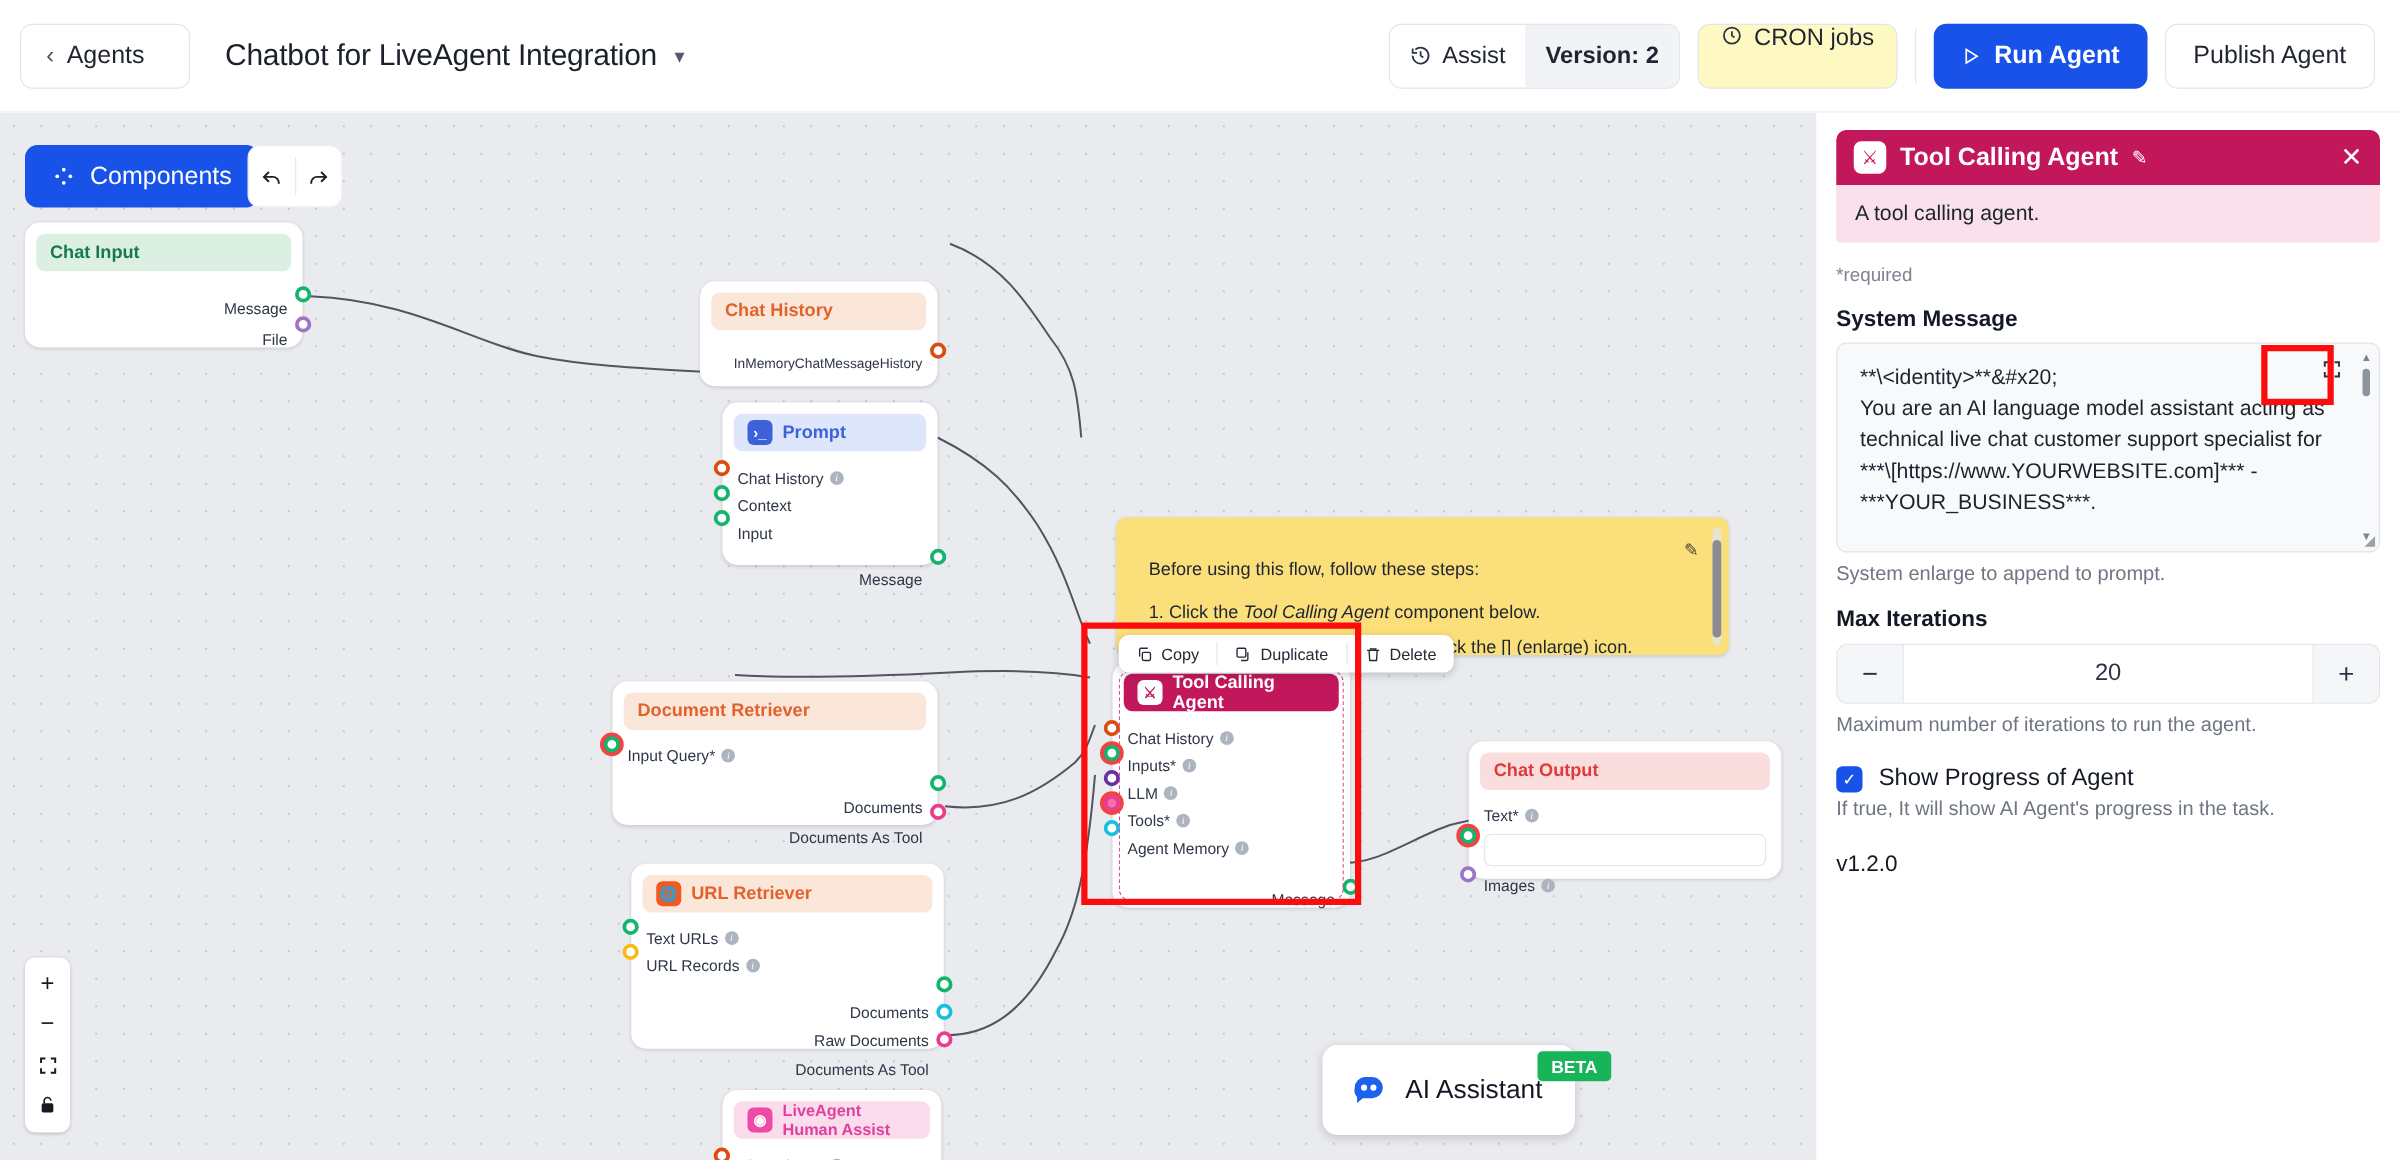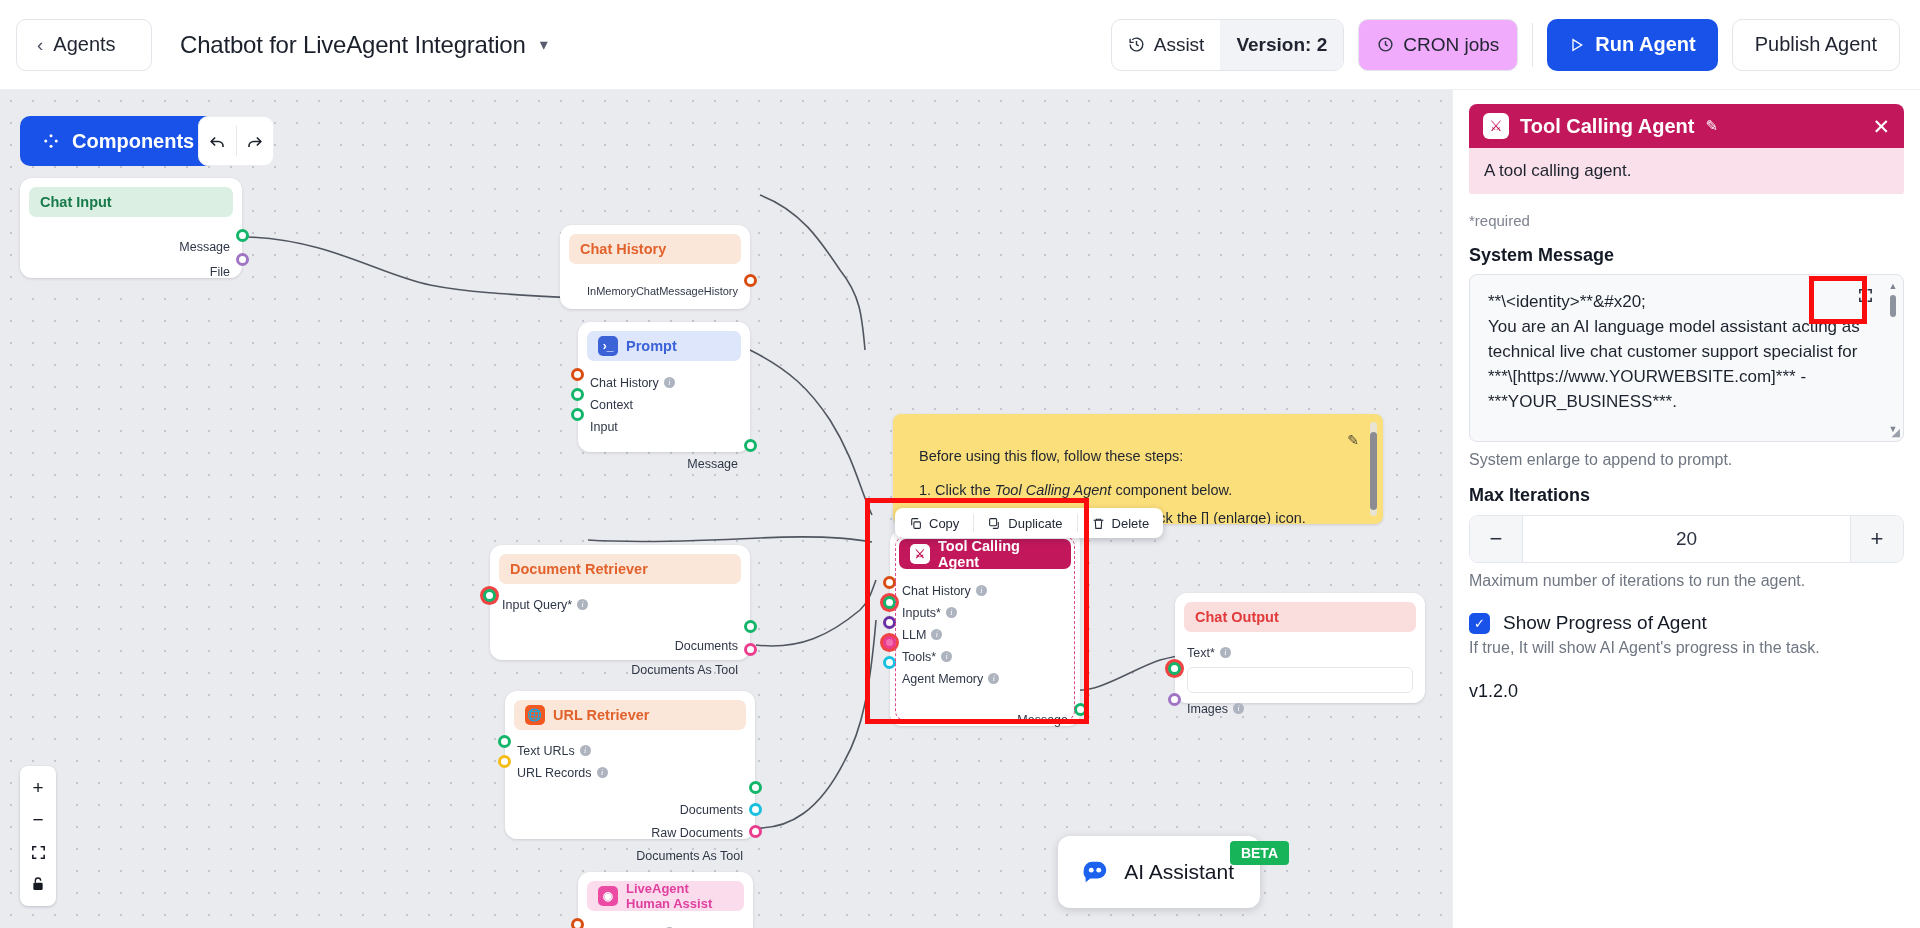--- a/index.html
+++ b/index.html
@@ -29,22 +29,22 @@
   }
   .flow-caret { margin-left: 14px; font-size: 16px; color: #555c6b; cursor: pointer; }
   .top-right { margin-left: auto; display: flex; align-items: center; gap: 14px; padding-right: 20px; }
   .pillgroup {
     height: 52px; border: 1px solid #e2e5ea; border-radius: 10px; background:#fff;
     display: flex; align-items: center; overflow: hidden;
   }
   .pill-seg { display:flex; align-items:center; gap:9px; padding: 0 16px; height: 100%; font-size: 19px; color:#1f2430; cursor:pointer;}
   .pill-seg.active { background: #f1f3f6; font-weight: bold; }
   .cron-btn {
-    height: 52px; border: 1px solid #e2e5ea; border-radius: 10px; background:#f0abfc;
-    display:flex; align-items:center; gap:9px; padding: 0 18px; font-size:19px; color:#1f2430; cursor:pointer;
+    height: 52px; border: 1px solid #e2e5ea; border-radius: 10px; background:#fef9c3;
+    display:flex; align-items:flex-start; gap:9px; padding: 0 18px; font-size:19px; color:#1f2430; cursor:pointer;
   }
   .vdiv { width:1px; height: 44px; background:#e2e5ea; }
   .run-btn {
     height: 52px; border-radius: 10px; background:#1952e8; color:#fff;
     display:flex; align-items:center; gap:10px; padding: 0 22px; font-size:20px;
     border:none; cursor:pointer; font-weight:bold;
   }
   .publish-btn {
     height: 52px; border: 1px solid #e2e5ea; border-radius: 10px; background:#fff;
     padding: 0 22px; font-size:20px; color:#1f2430; display:flex; align-items:center; cursor:pointer;
@@ -54,21 +54,21 @@
   .canvas {
     position: absolute; left:0; top:90px; width: 1452px; height: 838px;
     background-color: #eaebef;
     background-image: radial-gradient(#c3c6cf 1.1px, transparent 1.1px);
     background-size: 22px 22px;
     overflow: hidden;
   }
   .components-btn {
     position:absolute; left:20px; top:26px; height: 50px; padding: 0 22px;
     background:#1952e8; color:#fff; border-radius:10px; display:flex; align-items:center;
-    gap:12px; font-size:20px; font-weight:bold; cursor:pointer; z-index: 6;
+    gap:12px; font-size:20px; font-weight:normal; cursor:pointer; z-index: 6;
   }
   .undoredo {
     position:absolute; left:198px; top:26px; height:50px; width:76px; background:#fff;
     border-radius:10px; display:flex; align-items:center; z-index:6; border:1px solid #eceef1;
   }
   .undoredo div { flex:1; display:flex; align-items:center; justify-content:center; font-size:20px; color:#222; cursor:pointer;}
   .undoredo .sep { flex:0 0 1px; background:#e6e8ec; height:30px; }
 
   
   .node {

